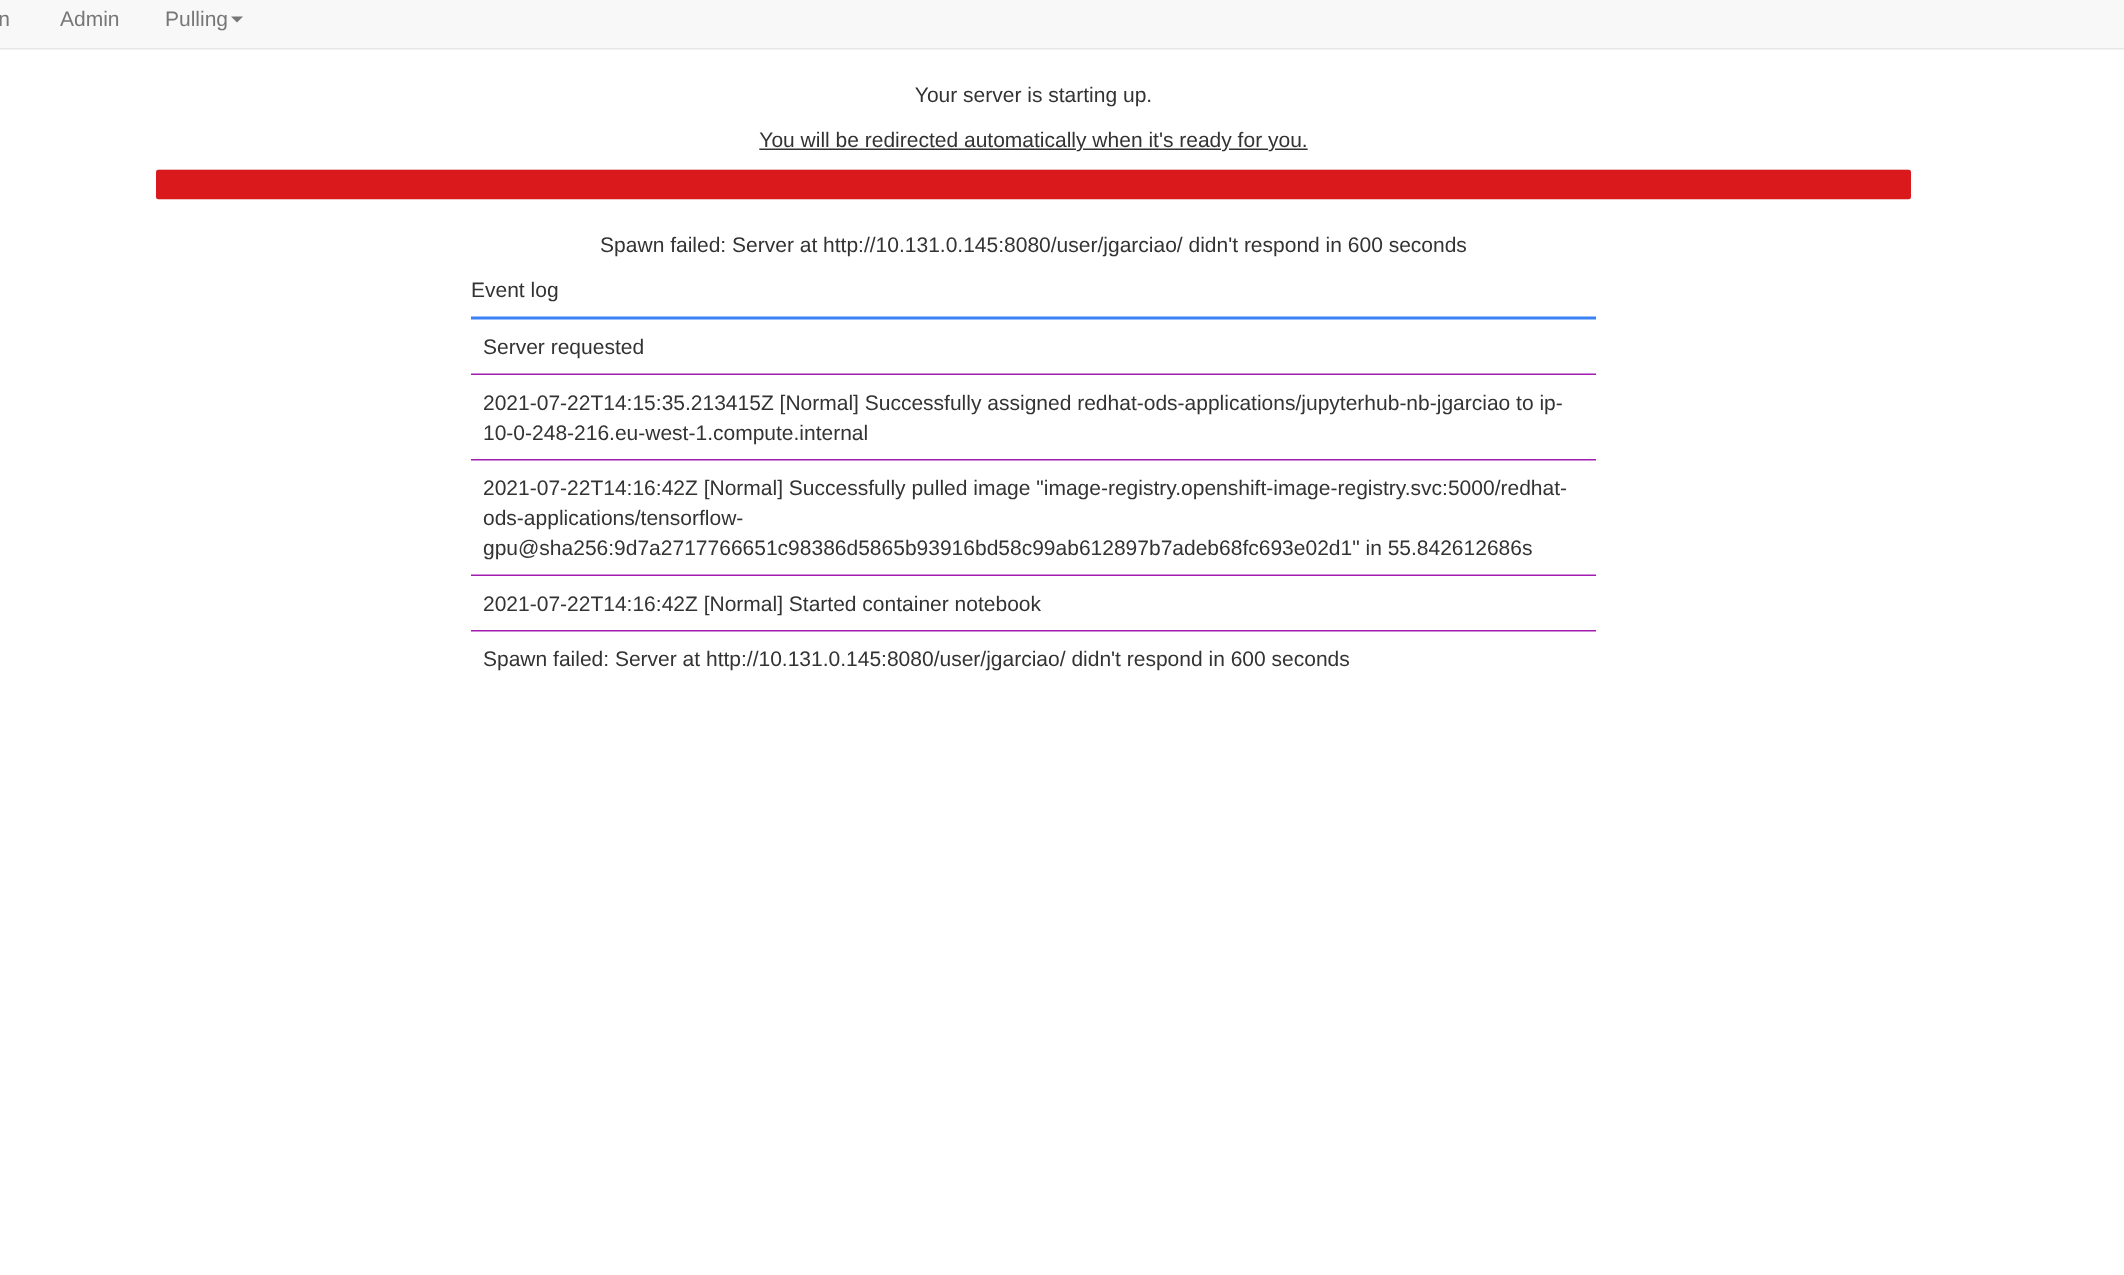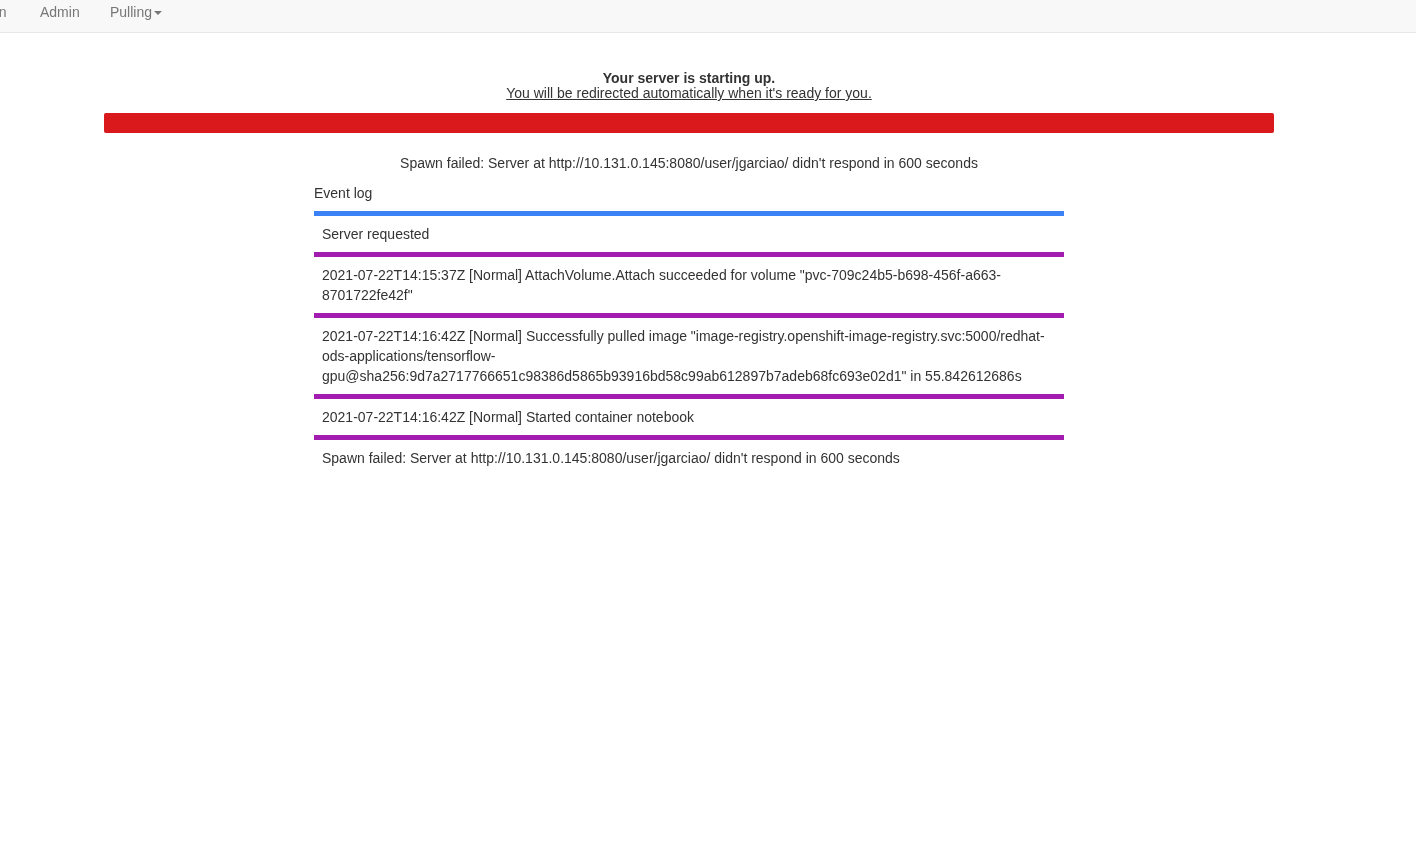--- a/index.html
+++ b/index.html
@@ -18,37 +18,37 @@
   .nav-item.cut { left: -9px; }
   .nav-item.admin { left: 40px; }
   .nav-item.services { left: 110px; }
   .caret {
     display: inline-block; width: 0; height: 0; margin-left: 2px; vertical-align: middle;
     border-top: 4px solid #777777; border-left: 4px solid transparent; border-right: 4px solid transparent;
   }
   .msg {
     position: absolute; left: 0; width: 1378px; text-align: center; line-height: 20px;
   }
-  .msg.m1 { top: 68px; font-weight: bold; }
+  .msg.m1 { top: 53px; }
   .msg.m2 { top: 83px; text-decoration: underline; }
   .progress {
     position: absolute; left: 104px; top: 113px; width: 1170px; height: 20px;
     background: #f5f5f5; border-radius: 2px; overflow: hidden;
     box-shadow: inset 0 1px 2px rgba(0,0,0,0.1);
   }
   .progress-bar { height: 100%; background: #d9191c; }
   .spawn-msg { position: absolute; left: 0; top: 153px; width: 1378px; text-align: center; line-height: 20px; }
   .event-log {
     position: absolute; left: 314px; top: 183px; width: 750px;
   }
   .event-log-title {
-    line-height: 20px; padding-bottom: 8px; border-bottom: 5px solid #3b82f6;
+    line-height: 20px; padding-bottom: 8px; border-bottom: 2px solid #3b82f6;
   }
   .log-row {
-    padding: 8px 8px; line-height: 20px; border-bottom: 5px solid #a21caf;
+    padding: 8px 8px; line-height: 20px; border-bottom: 1px solid #a21caf;
     word-wrap: break-word;
   }
   .log-row:last-child { border-bottom: none; }
 </style>
 </head>
 <body>
 
 <div class="navbar">
   <span class="nav-item cut">en</span>
   <span class="nav-item admin">Admin</span>
@@ -63,18 +63,18 @@
 <div class="progress">
   <div class="progress-bar" id="pbar" style="width: 100%; background: rgb(217, 25, 28);"></div>
 </div>
 
 <div class="spawn-msg">Spawn failed: Server at http://10.131.0.145:8080/user/jgarciao/ didn't respond in 600 seconds</div>
 
 <div class="event-log">
   <div class="event-log-title">Event log</div>
   <div id="log-rows">
       <div class="log-row">Server requested</div>
-      <div class="log-row">2021-07-22T14:15:37Z [Normal] AttachVolume.Attach succeeded for volume "pvc-709c24b5-b698-456f-a663-8701722fe42f"</div>
+      <div class="log-row">2021-07-22T14:15:35.213415Z [Normal] Successfully assigned redhat-ods-applications/jupyterhub-nb-jgarciao to ip-10-0-248-216.eu-west-1.compute.internal</div>
       <div class="log-row">2021-07-22T14:16:42Z [Normal] Successfully pulled image "image-registry.openshift-image-registry.svc:5000/redhat-ods-applications/tensorflow-gpu@sha256:9d7a2717766651c98386d5865b93916bd58c99ab612897b7adeb68fc693e02d1" in 55.842612686s</div>
       <div class="log-row">2021-07-22T14:16:42Z [Normal] Started container notebook</div>
       <div class="log-row">Spawn failed: Server at http://10.131.0.145:8080/user/jgarciao/ didn't respond in 600 seconds</div>
     </div>
 </div>
 
 </body></html>

